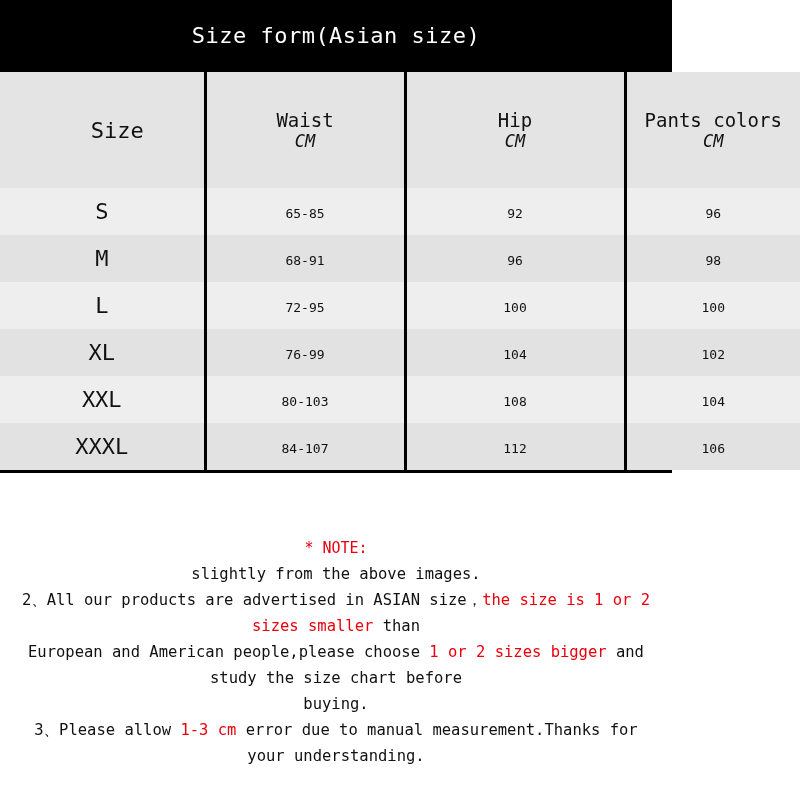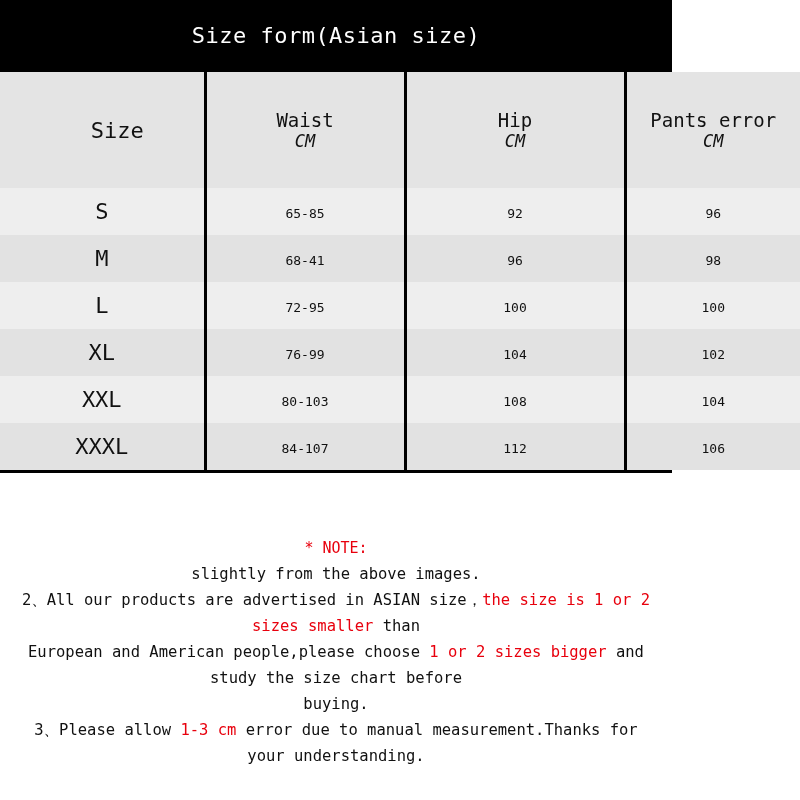--- a/index.html
+++ b/index.html
@@ -129,36 +129,36 @@
           </div>
         </td>
         <td>
           <div class="head-stack">
             <span class="h-main">Hip</span>
             <span class="h-unit">CM</span>
           </div>
         </td>
         <td class="last">
           <div class="head-stack">
-            <span class="h-main">Pants error</span>
+            <span class="h-main">Pants colors</span>
             <span class="h-unit">CM</span>
           </div>
         </td>
       </tr>
 
       <tr class="data-row band-a">
         <td><span class="size-label">S</span></td>
         <td><span class="val">65-85</span></td>
         <td><span class="val">92</span></td>
         <td class="last"><span class="val">96</span></td>
       </tr>
 
       <tr class="data-row band-b">
         <td><span class="size-label">M</span></td>
-        <td><span class="val">68-41</span></td>
+        <td><span class="val">68-91</span></td>
         <td><span class="val">96</span></td>
         <td class="last"><span class="val">98</span></td>
       </tr>
 
       <tr class="data-row band-a">
         <td><span class="size-label">L</span></td>
         <td><span class="val">72-95</span></td>
         <td><span class="val">100</span></td>
         <td class="last"><span class="val">100</span></td>
       </tr>

